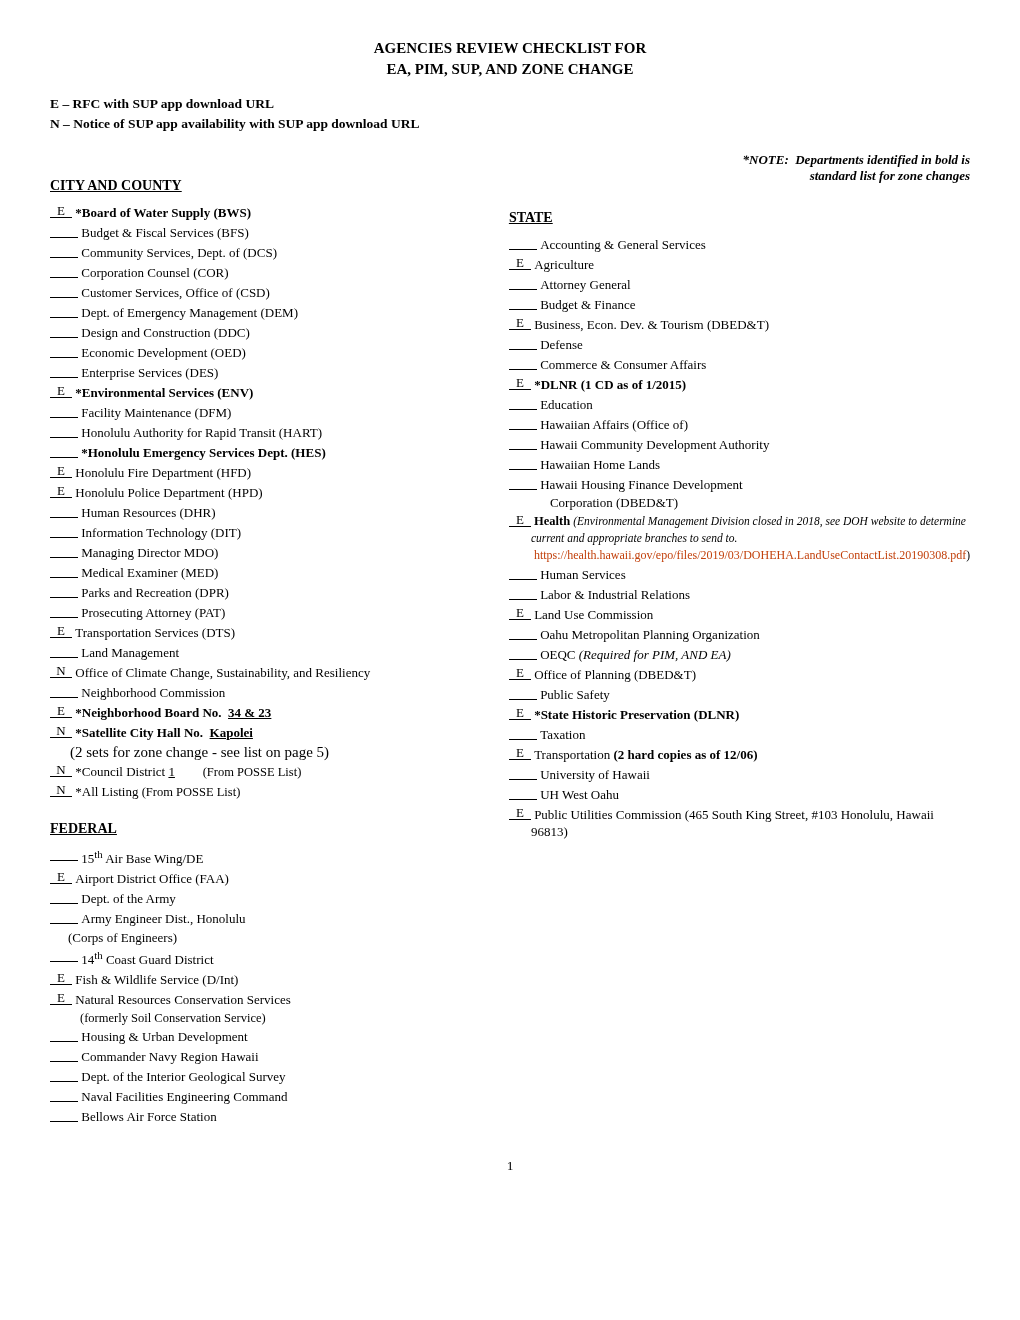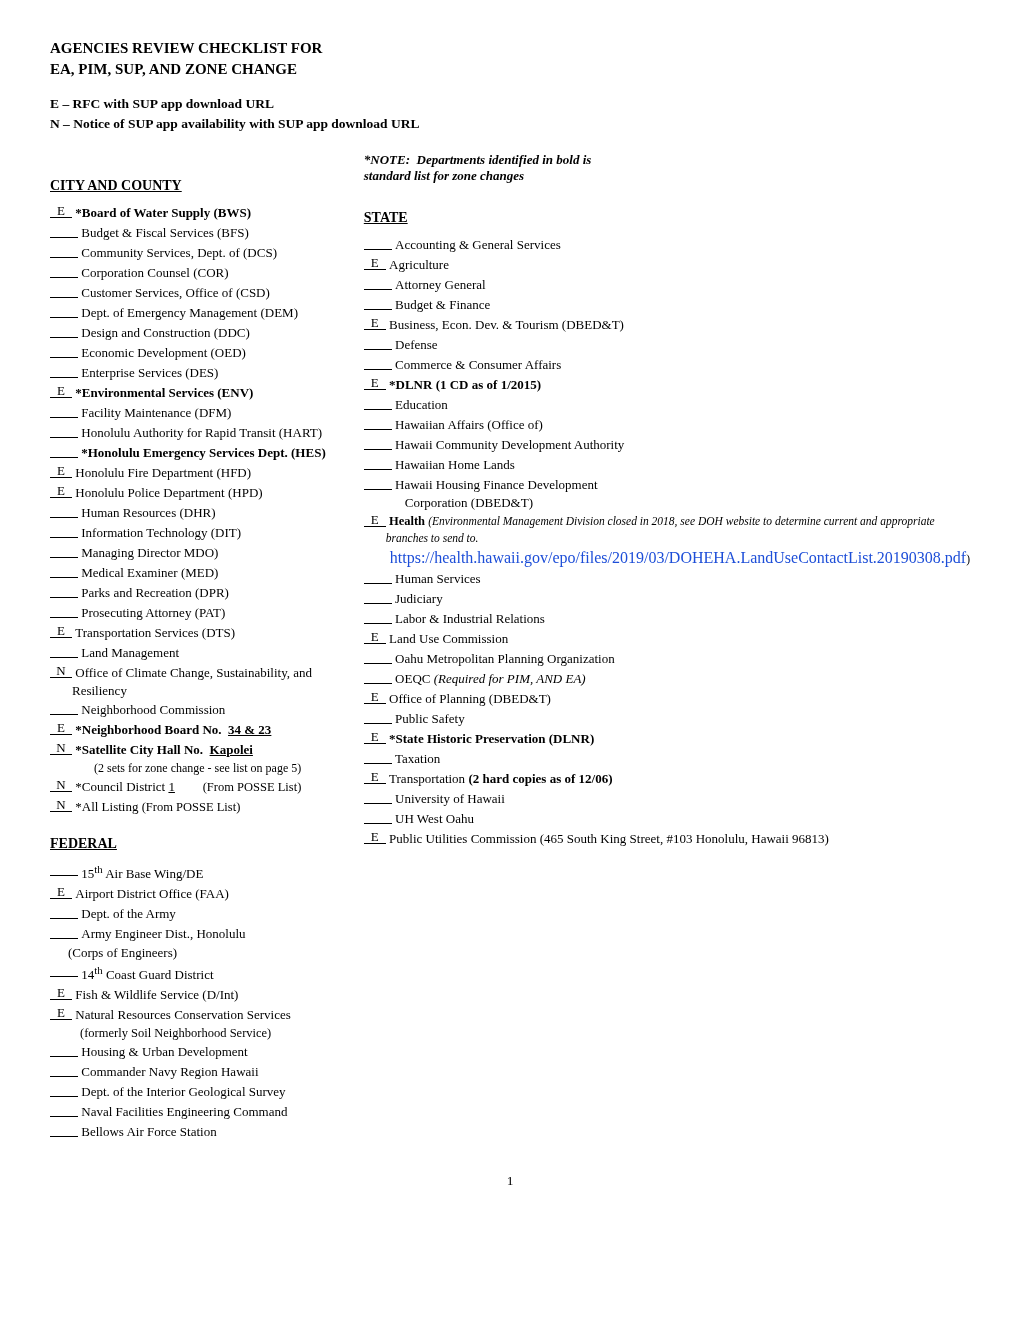--- a/index.html
+++ b/index.html
@@ -6,20 +6,21 @@
     body {
       background: #fff;
       font-family: Times New Roman, serif;
       font-size: 13.5px;
       color: #000;
       padding: 40px 50px;
       max-width: 1020px;
       margin: 0 auto;
     }
     .page-title {
+      text-align: center;
       font-weight: bold;
       font-size: 15px;
       margin-bottom: 18px;
       text-transform: uppercase;
     }
     .subtitle-line {
       font-size: 13.5px;
       margin-bottom: 4px;
     }
     .subtitle-line strong { font-weight: bold; }
@@ -46,30 +47,30 @@
     .item-label {
       font-size: 13px;
       line-height: 1.35;
       flex: 1;
     }
     .item-label.bold { font-weight: bold; }
     .note-box {
       font-size: 13px;
       font-style: italic;
       margin-bottom: 10px;
-      text-align: left;
+      text-align: right;
     }
     .note-box strong { font-weight: bold; font-style: italic; }
     .health-note {
       font-size: 12px;
       line-height: 1.3;
     }
     .health-link {
-      color: #1d4ed8;
-      font-size: 16px;
+      color: #c2410c;
+      font-size: 12px;
     }
     .page-num {
       text-align: center;
       margin-top: 30px;
       font-size: 13.5px;
     }
     .blank-slot {
       display: inline-block;
       width: 28px;
       border-bottom: 1px solid #000;
@@ -206,21 +207,21 @@
         <span class="item-label">&nbsp;Neighborhood Commission</span>
       </div>
       <div class="checklist-item">
         <span class="e-slot">E</span>
         <span class="item-label bold">&nbsp;*Neighborhood Board No.&nbsp;&nbsp;<span style="text-decoration:underline; display:inline-block; min-width:60px;">34 &amp; 23</span></span>
       </div>
       <div class="checklist-item">
         <span class="e-slot">N</span>
         <span class="item-label bold">&nbsp;*Satellite City Hall No.&nbsp;&nbsp;<span style="text-decoration:underline; display:inline-block; min-width:60px;">Kapolei</span></span>
       </div>
-      <div style="margin-left:44px; font-size:12px; margin-bottom:2px;">(2 sets for zone change - see list on page 5)</div>
+      <div style="margin-left:20px; font-size:15px; margin-bottom:2px;">(2 sets for zone change - see list on page 5)</div>
       <div class="checklist-item">
         <span class="e-slot">N</span>
         <span class="item-label">&nbsp;*Council District&nbsp;<span style="text-decoration:underline; display:inline-block; min-width:18px;">1</span>&nbsp;&nbsp;&nbsp;&nbsp;&nbsp;<span style="font-size:12.5px;">(From POSSE List)</span></span>
       </div>
       <div class="checklist-item">
         <span class="e-slot">N</span>
         <span class="item-label">&nbsp;*All Listing <span style="font-size:12.5px;">(From POSSE List)</span></span>
       </div>
     </div>
 
@@ -248,21 +249,21 @@
         <span class="item-label">&nbsp;14<sup>th</sup> Coast Guard District</span>
       </div>
       <div class="checklist-item">
         <span class="e-slot">E</span>
         <span class="item-label">&nbsp;Fish &amp; Wildlife Service (D/Int)</span>
       </div>
       <div class="checklist-item">
         <span class="e-slot">E</span>
         <span class="item-label">&nbsp;Natural Resources Conservation Services</span>
       </div>
-      <div style="margin-left:30px; font-size:12.5px; margin-bottom:2px;">(formerly Soil Neighborhood Service)</div>
+      <div style="margin-left:30px; font-size:12.5px; margin-bottom:2px;">(formerly Soil Conservation Service)</div>
       <div class="checklist-item">
         <span class="blank-slot"></span>
         <span class="item-label">&nbsp;Housing &amp; Urban Development</span>
       </div>
       <div class="checklist-item">
         <span class="blank-slot"></span>
         <span class="item-label">&nbsp;Commander Navy Region Hawaii</span>
       </div>
       <div class="checklist-item">
         <span class="blank-slot"></span>
@@ -347,24 +348,20 @@
           &nbsp;<strong>Health <span class="health-note" style="font-weight:normal; font-style:italic; font-size:11.5px;">(Environmental Management Division closed in 2018, see DOH website to determine current and appropriate branches to send to.</span></strong>
           <br><span class="health-link">&nbsp;https://health.hawaii.gov/epo/files/2019/03/DOHEHA.LandUseContactList.20190308.pdf</span><span style="font-size:11.5px;">)</span>
         </span>
       </div>
       <div class="checklist-item">
         <span class="blank-slot"></span>
         <span class="item-label">&nbsp;Human Services</span>
       </div>
       <div class="checklist-item">
         <span class="blank-slot"></span>
-        <span class="item-label">&nbsp;Judiciary</span>
-      </div>
-      <div class="checklist-item">
-        <span class="blank-slot"></span>
         <span class="item-label">&nbsp;Labor &amp; Industrial Relations</span>
       </div>
       <div class="checklist-item">
         <span class="e-slot">E</span>
         <span class="item-label">&nbsp;Land Use Commission</span>
       </div>
       <div class="checklist-item">
         <span class="blank-slot"></span>
         <span class="item-label">&nbsp;Oahu Metropolitan Planning Organization</span>
       </div>

